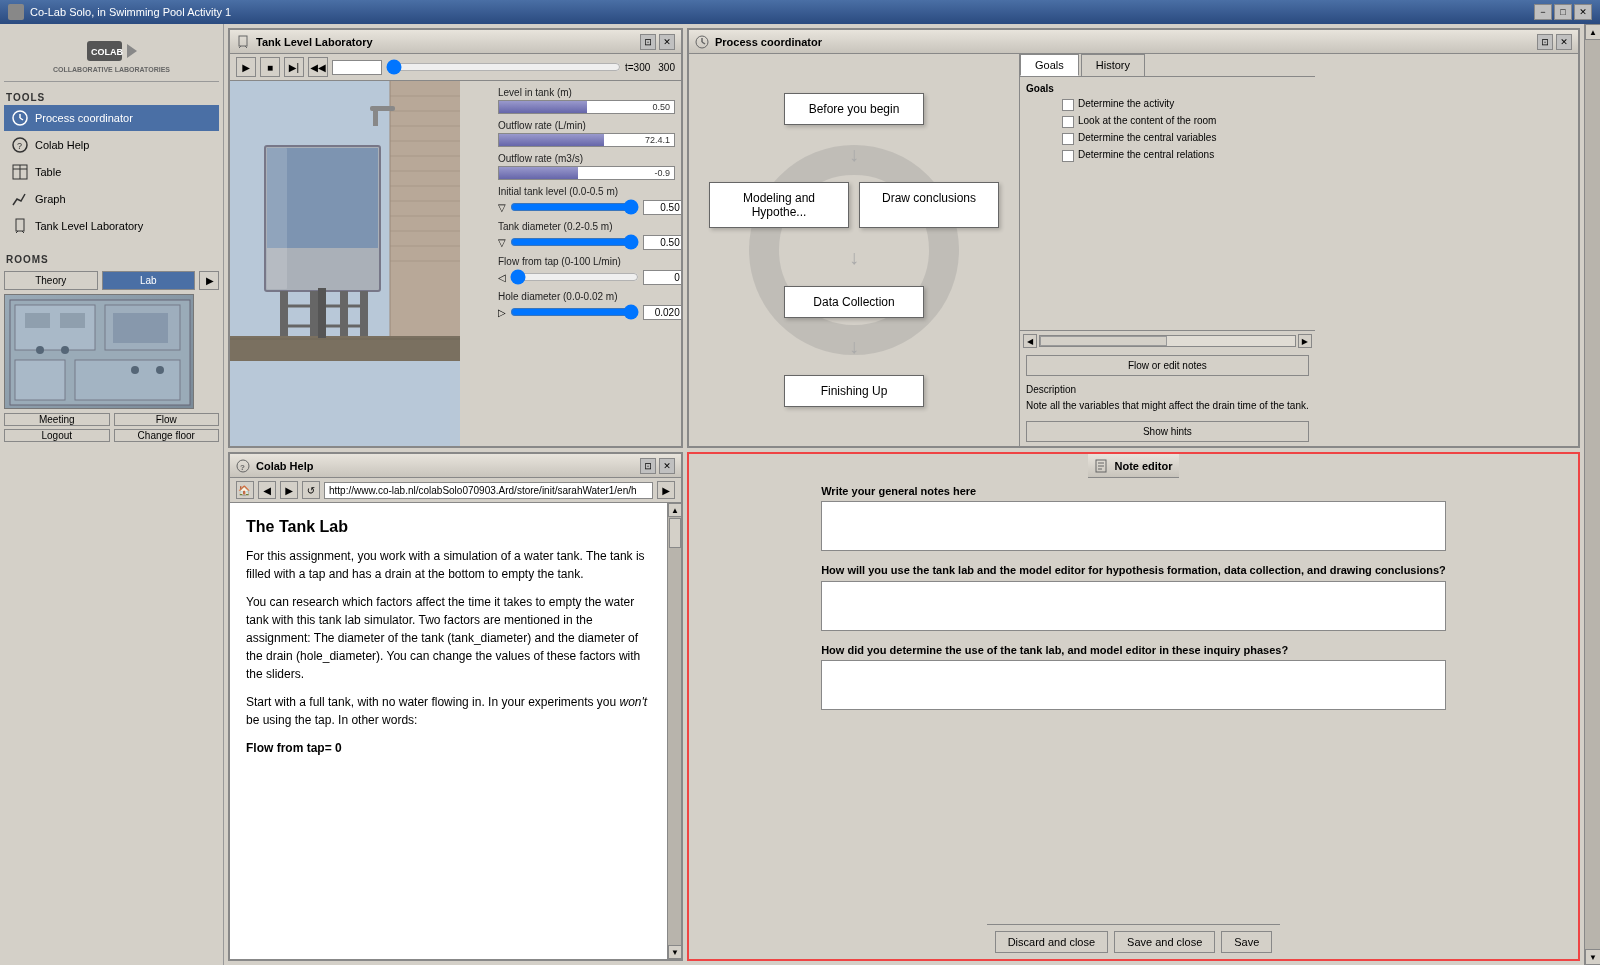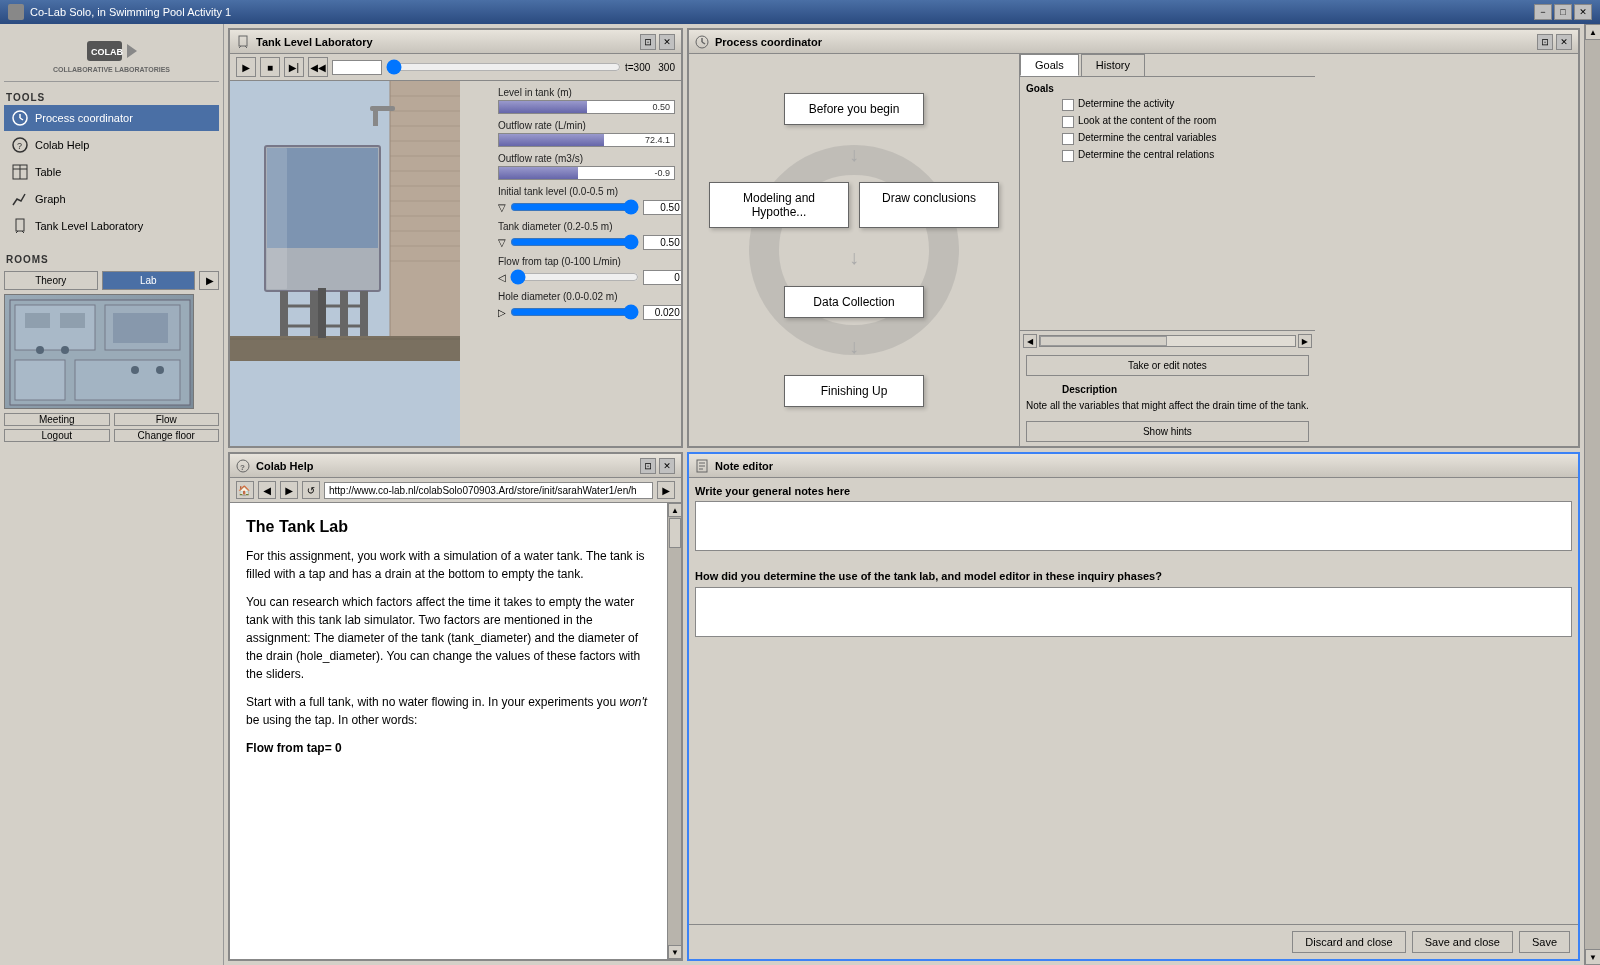--- a/index.html
+++ b/index.html
@@ -519,65 +519,65 @@
       border: 1px solid #888;
       cursor: pointer;
       font-size: 10px;
       text-align: center;
     }
     .description-section {
       padding: 4px 6px;
       font-size: 10px;
     }
     .description-label {
-      font-weight: bold;
+      font-weight: normal;
       margin-bottom: 4px;
-      margin-left: 36px;
     }
     .description-text {
       font-size: 10px;
       line-height: 1.4;
     }
     .show-hints-btn {
       margin: 4px 6px;
       padding: 4px;
       background: #d4d0c8;
       border: 1px solid #888;
       cursor: pointer;
       font-size: 10px;
       text-align: center;
     }
 
     
     #note-panel {
       grid-column: 2;
       grid-row: 2;
       background: #d4d0c8;
-      border: 2px solid #3b82f6;
+      border: 2px solid #ef4444;
       display: flex;
       flex-direction: column;
       overflow: hidden;
+      align-items: center;
     }
 
     .note-subtitle {
       padding: 3px 8px;
       background: #e8e4dc;
       border-bottom: 1px solid #888;
       font-size: 10px;
       color: #333;
       flex-shrink: 0;
     }
 
     .note-body {
       flex: 1;
       overflow-y: auto;
       padding: 6px;
       display: flex;
       flex-direction: column;
-      gap: 16px;
+      gap: 10px;
     }
 
     .note-question {
       font-size: 11px;
       font-weight: bold;
       margin-bottom: 2px;
       line-height: 1.4;
     }
 
     .note-textarea {
@@ -1102,21 +1102,21 @@
           </div>
 
           <div class="goals-scrollbar-container">
             <div class="goals-scroll-btn">◀</div>
             <div class="goals-scrollbar">
               <div style="width:50%;height:100%;background:#d4d0c8;border:1px solid #999;"></div>
             </div>
             <div class="goals-scroll-btn">▶</div>
           </div>
 
-          <div class="take-notes-btn">Take or edit notes</div>
+          <div class="take-notes-btn">Flow or edit notes</div>
 
           <div class="description-section">
             <div class="description-label">Description</div>
             <div class="description-text">Note all the variables that might affect the drain time of the tank.</div>
           </div>
 
           <div class="show-hints-btn">Show hints</div>
         </div>
       </div>
     </div>
@@ -1137,20 +1137,24 @@
       </div>
 
 
       <div class="note-body">
 
         <div>
           <div class="note-question">Write your general notes here</div>
           <textarea class="note-textarea" rows="3" style=""></textarea>
         </div>
 
+        <div>
+          <div class="note-question">How will you use the tank lab and the model editor for hypothesis formation, data collection, and drawing conclusions?</div>
+          <textarea class="note-textarea" rows="3" style=""></textarea>
+        </div>
 
         <div>
           <div class="note-question">How did you determine the use of the tank lab, and model editor in these inquiry phases?</div>
           <textarea class="note-textarea" rows="3" style=""></textarea>
         </div>
       </div>
 
       <div class="note-footer">
         <button class="note-footer-btn">Discard and close</button>
         <button class="note-footer-btn">Save and close</button>

